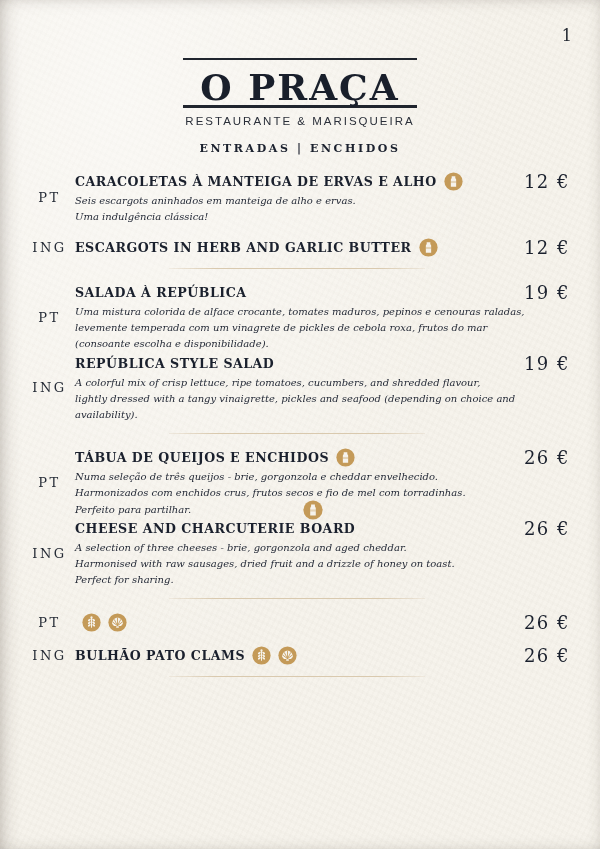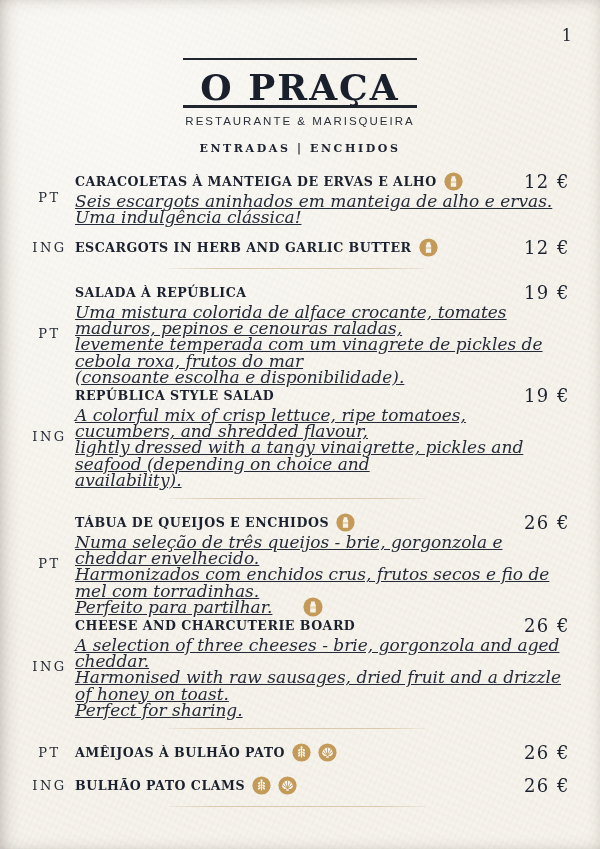--- a/index.html
+++ b/index.html
@@ -60,22 +60,22 @@
     margin:0;font-size:12.6px;font-weight:700;letter-spacing:.5px;
     color:#1a202d;white-space:nowrap;
   }
   .price{
     margin-left:auto;
     font-size:18px;font-weight:400;letter-spacing:1.5px;
     color:#1a202d;white-space:nowrap;
   }
   .desc{
     margin-top:1px;
-    font-style:italic;font-size:17px;line-height:16.2px;
-    color:#242a37;white-space:pre-line;text-decoration:underline;
+    font-style:italic;font-size:10px;line-height:16.2px;
+    color:#242a37;white-space:pre-line;
   }
   .allergen{width:19px;height:19px;margin-left:7px;flex:0 0 auto;}
   .floating-allergen{position:absolute;left:228px;top:-18px;width:20px;height:20px;}
   .gap-s{height:12px;}
   .divider{
     height:1px;width:256px;margin:10px auto 13px;
     background:linear-gradient(to right, rgba(200,175,140,.15), #d9c9ae 18%, #d9c9ae 82%, rgba(200,175,140,.15));
   }
 </style>
 </head>
@@ -194,21 +194,20 @@
         </div>
       </div>
     </div>
     <div class="divider"></div>
 
     <div class="group">
       <div class="item">
         <div class="lang">PT</div>
         <div class="content">
           <div class="title-row">
-            <h3 class="dish-title">AMÊIJOAS À BULHÃO PATO</h3>
             <svg class="allergen" viewBox="0 0 20 20">
                 <circle cx="10" cy="10" r="9.6" fill="#c49a58"></circle>
                 <g fill="#f6f3ec">
                   <rect x="9.45" y="4.8" width="1.1" height="10.7" rx=".55"></rect>
                   <ellipse cx="10" cy="4.8" rx="1.1" ry="1.5"></ellipse>
                   <ellipse cx="7.7" cy="7.4" rx="1.7" ry="1" transform="rotate(-38 7.7 7.4)"></ellipse>
                   <ellipse cx="12.3" cy="7.4" rx="1.7" ry="1" transform="rotate(38 12.3 7.4)"></ellipse>
                   <ellipse cx="7.7" cy="10.2" rx="1.7" ry="1" transform="rotate(-38 7.7 10.2)"></ellipse>
                   <ellipse cx="12.3" cy="10.2" rx="1.7" ry="1" transform="rotate(38 12.3 10.2)"></ellipse>
                   <ellipse cx="7.7" cy="13" rx="1.7" ry="1" transform="rotate(-38 7.7 13)"></ellipse>

